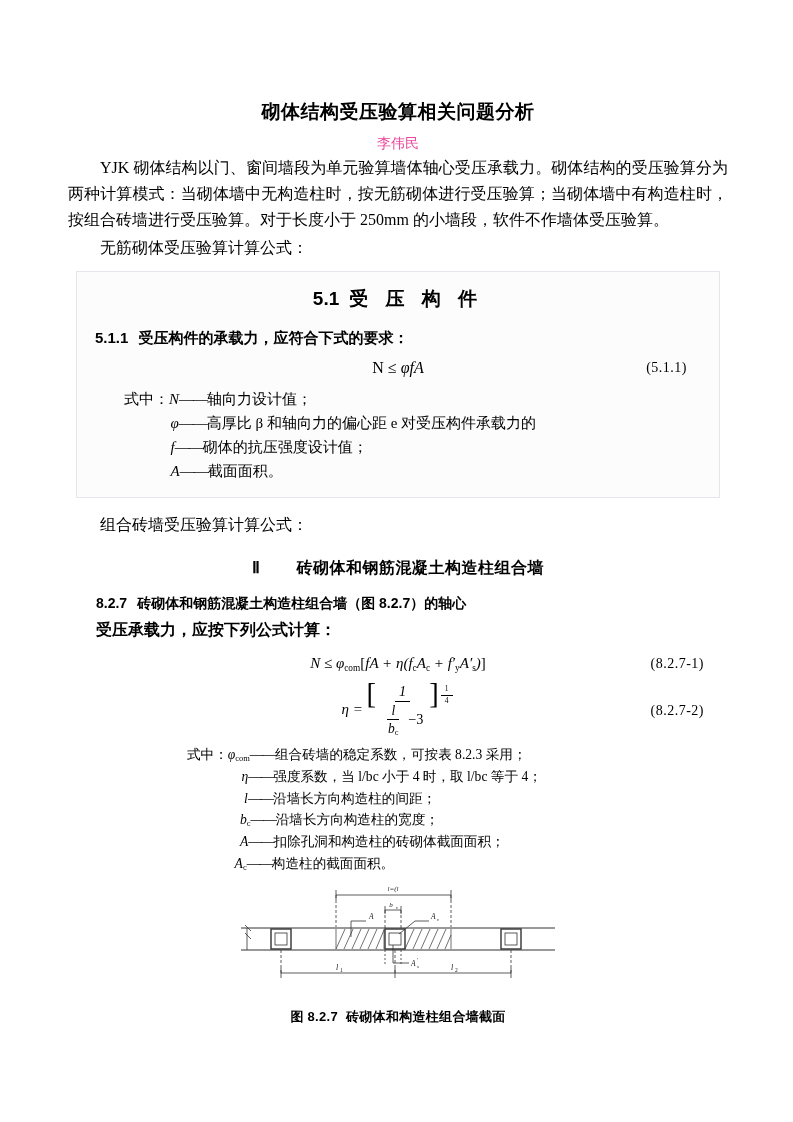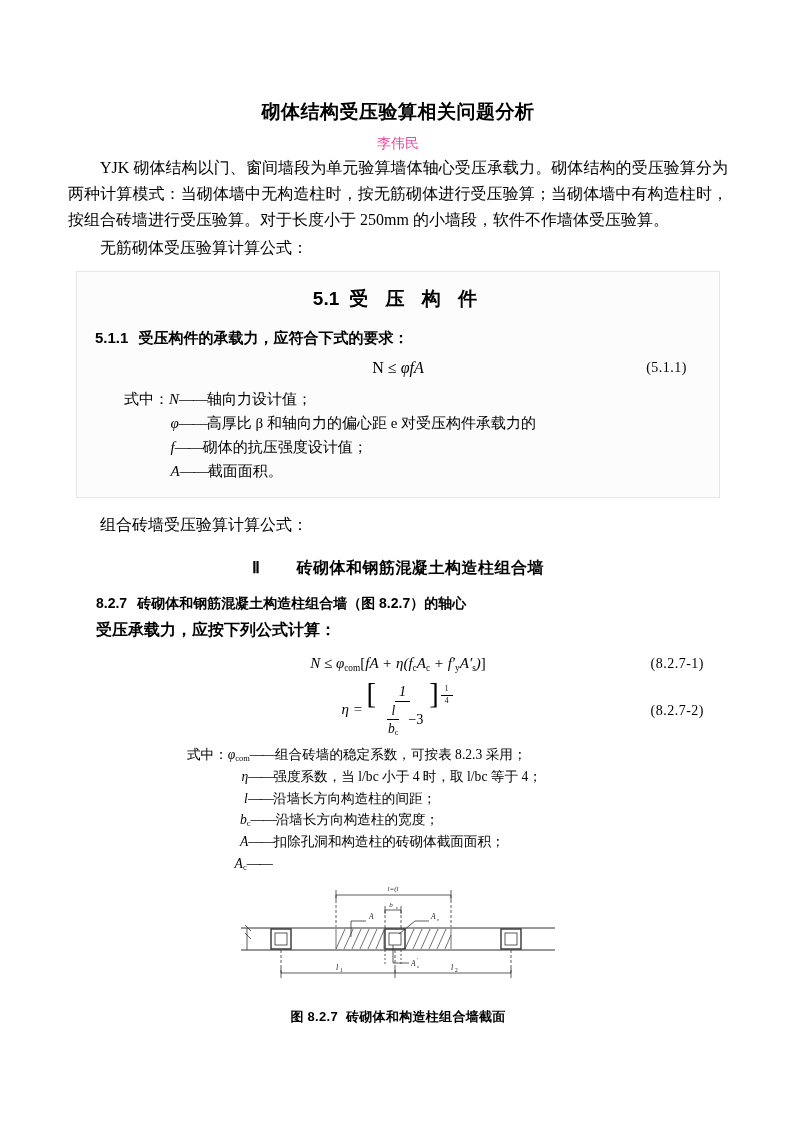--- a/index.html
+++ b/index.html
@@ -355,20 +355,21 @@
         <div class="where-row">
           <span class="where-lead indent-lead" style="width:3.9em;"></span>
           <span class="where-sym"><i>A</i></span>
           <span class="dash">——</span>
           <span class="where-def">扣除孔洞和构造柱的砖砌体截面面积；</span>
         </div>
         <div class="where-row">
           <span class="where-lead indent-lead" style="width:3.5em;"></span>
           <span class="where-sym"><i>A<sub>c</sub></i></span>
           <span class="dash">——</span>
+          <span class="where-def">构造柱的截面面积。</span>
         </div>
       </div>
 
       <div class="figure-wrap">
         <svg width="330" height="105" viewBox="0 0 330 105">
           <g stroke="#333" fill="none" stroke-width="0.8">
 
             <line x1="103" y1="14" x2="218" y2="14"></line>
             <line x1="103" y1="9" x2="103" y2="19"></line>
             <line x1="218" y1="9" x2="218" y2="19"></line>

